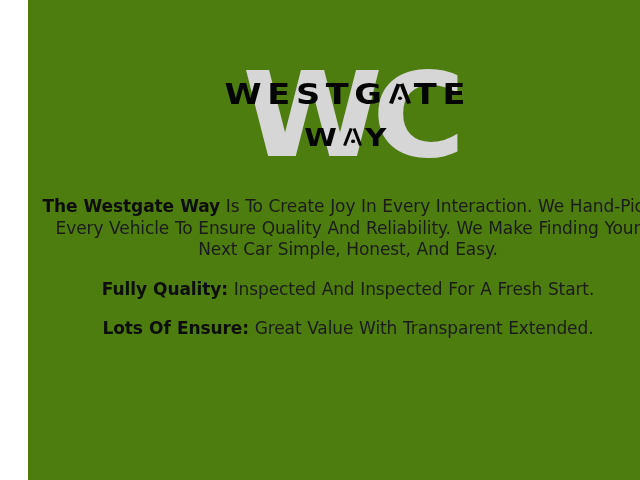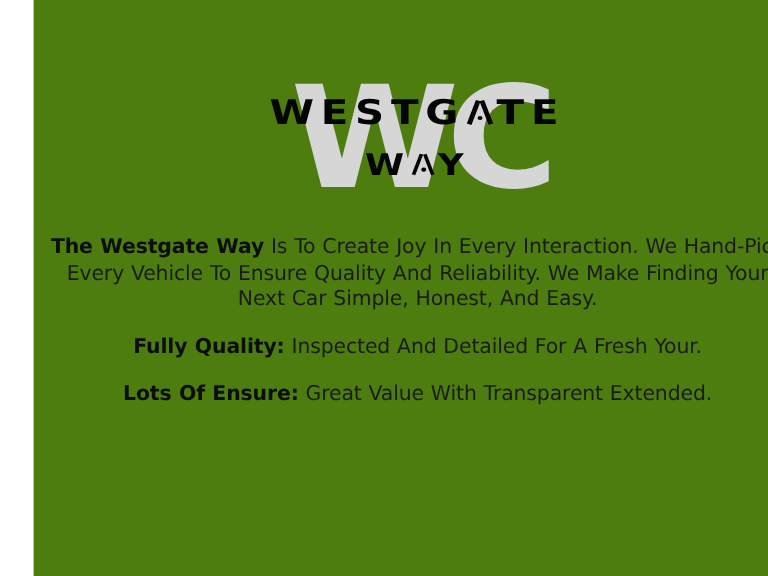--- a/index.html
+++ b/index.html
@@ -161,20 +161,20 @@
       <div class="wordmark-line1"><span>WESTG</span><span class="glyph-a"><span class="stroke-l"></span><span class="stroke-r"></span><span class="dot"></span></span><span>TE</span></div>
       <div class="wordmark-line2"><span>W</span><span class="glyph-a"><span class="stroke-l"></span><span class="stroke-r"></span><span class="dot"></span></span><span>Y</span></div>
     </div>
 
   </div>
 
   <div class="copy">
 
     <p class="para"><span class="lead">The Westgate Way</span><span class="rest"> Is To Create Joy In Every Interaction. We Hand-Pick Every Vehicle To Ensure Quality And Reliability. We Make Finding Your Next Car Simple, Honest, And Easy.</span></p>
 
-    <p class="para"><span class="lead">Fully Quality:</span><span class="rest"> Inspected And Detailed For A Fresh Your.</span></p>
+    <p class="para"><span class="lead">Fully Quality:</span><span class="rest"> Inspected And Inspected For A Fresh Start.</span></p>
 
     <p class="para"><span class="lead">Lots Of Ensure:</span><span class="rest"> Great Value With Transparent Extended.</span></p>
 
 
   </div>
 
 </div>
 
 </body></html>

